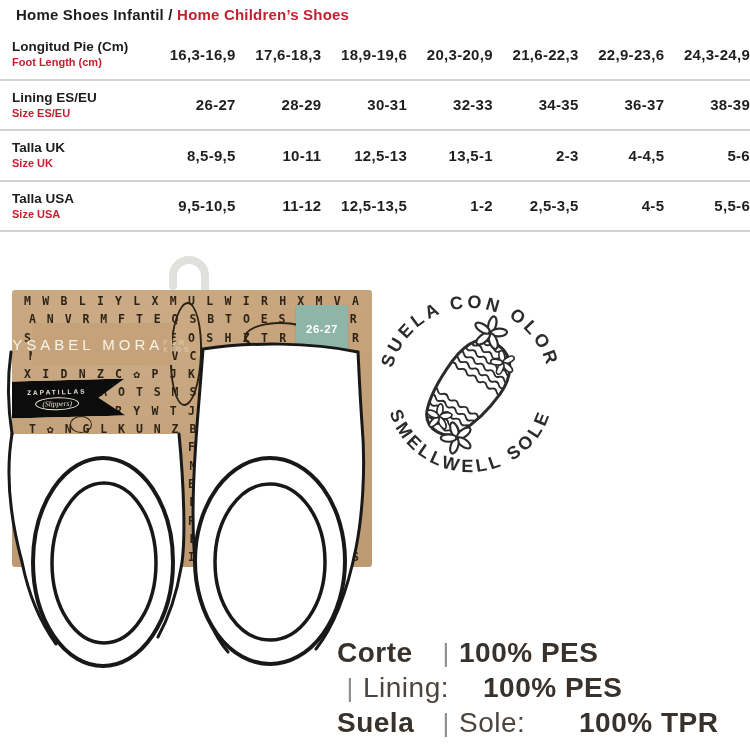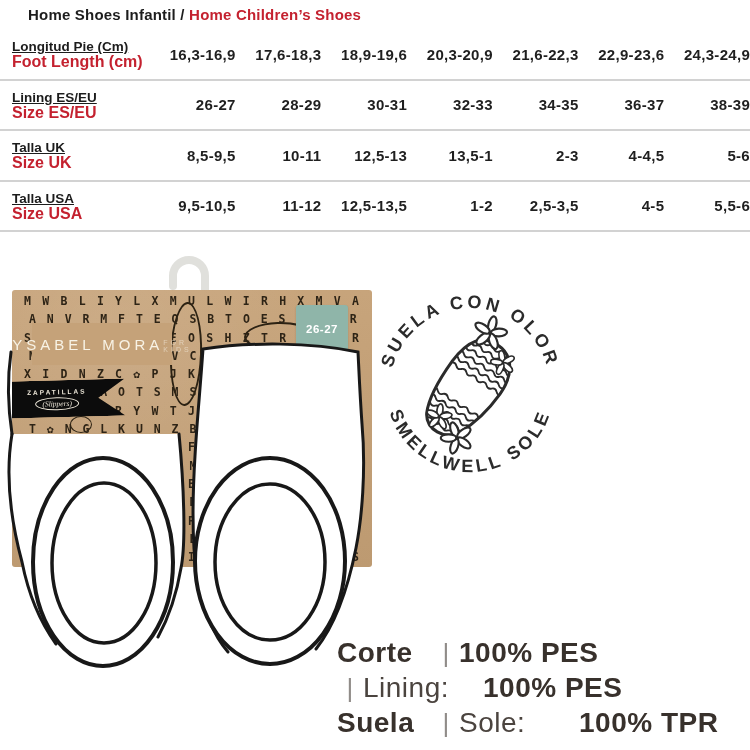--- a/index.html
+++ b/index.html
@@ -1,30 +1,30 @@
 <!DOCTYPE html>
 <html><head>
 <meta charset="utf-8">
 <style>
   html,body{margin:0;padding:0;}
   body{width:750px;height:750px;background:#ffffff;position:relative;overflow:hidden;
        font-family:"Liberation Sans",sans-serif;}
 
   
-  .page-title{position:absolute;left:28px;top:6px;font-size:15px;font-weight:bold;
+  .page-title{position:absolute;left:16px;top:6px;font-size:15px;font-weight:bold;
               color:#1d1d1d;letter-spacing:.2px;white-space:nowrap;}
   .page-title .red{color:#c4212f;}
 
   
   .size-table{position:absolute;left:0;top:30px;width:750px;}
   .s-row{display:flex;align-items:center;height:50.5px;border-bottom:2px solid #d2d2d2;
          box-sizing:border-box;}
   .s-label{width:150px;padding-left:12px;box-sizing:border-box;}
-  .l-es{display:block;font-size:13.5px;font-weight:bold;color:#1c1c1c;line-height:16px;text-decoration:underline;}
-  .l-en{display:block;font-size:16px;font-weight:bold;color:#c4212f;line-height:14px;}
+  .l-es{display:block;font-size:13.5px;font-weight:bold;color:#1c1c1c;line-height:16px;}
+  .l-en{display:block;font-size:11px;font-weight:bold;color:#c4212f;line-height:14px;}
   .val{flex:1;text-align:right;font-size:15px;font-weight:bold;color:#1f1f1f;letter-spacing:.3px;}
 
   
   .hanger{position:absolute;left:150px;top:250px;z-index:1;}
   .pack-card{position:absolute;left:12px;top:290px;width:360px;height:277px;z-index:2;
              overflow:hidden;border-radius:3px;
              background:radial-gradient(circle at 30% 20%, rgba(255,255,255,.10), transparent 60%),
                         linear-gradient(180deg,#c7a47b,#bd9a71);}
   .ws{position:absolute;left:0;top:0;padding:2px 0 0 12px;}
   .ws-row{height:18.3px;line-height:18.3px;white-space:nowrap;

